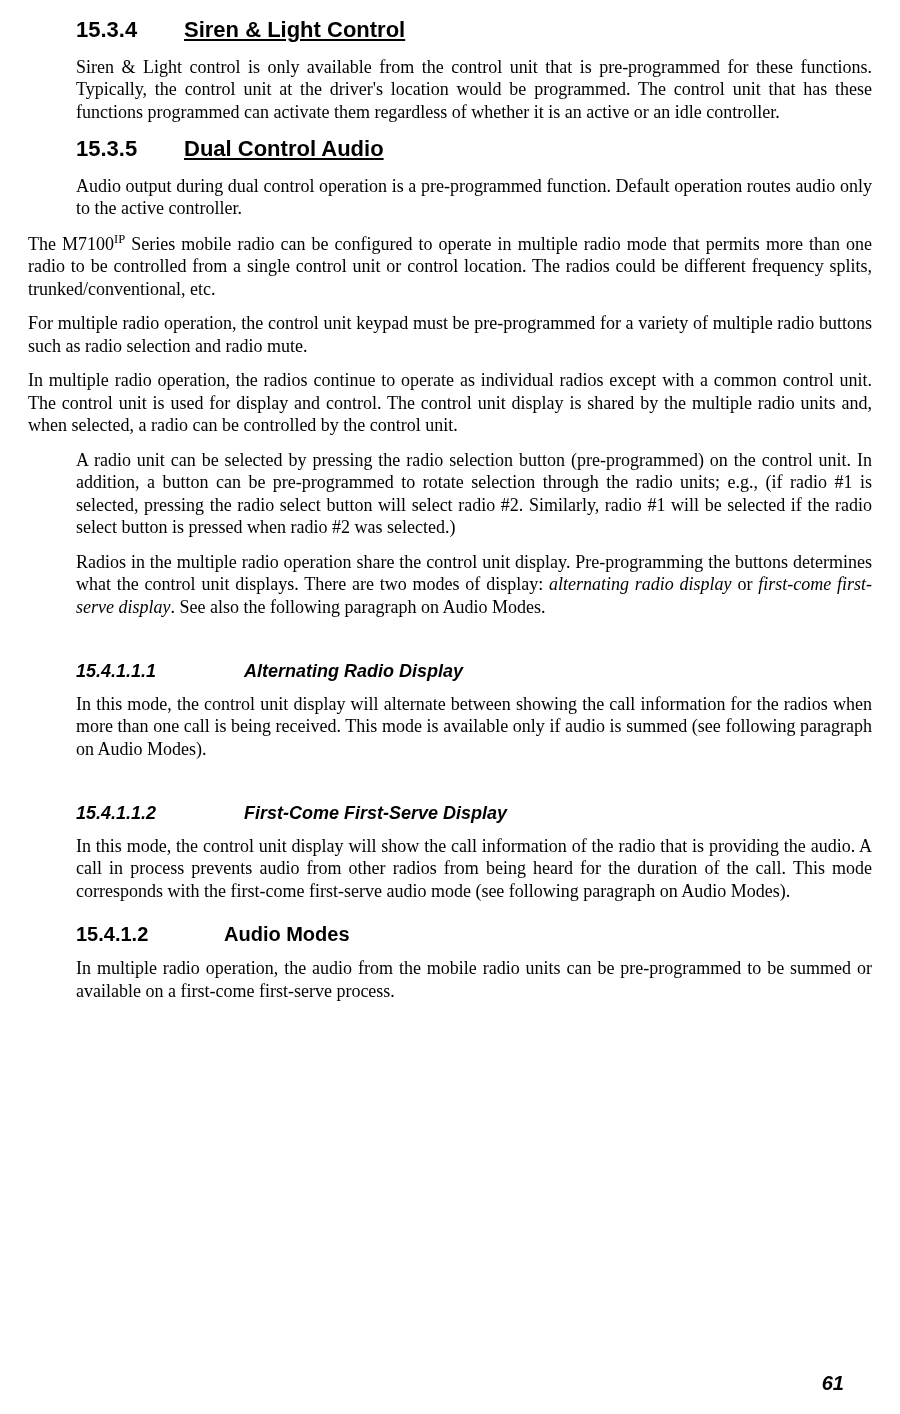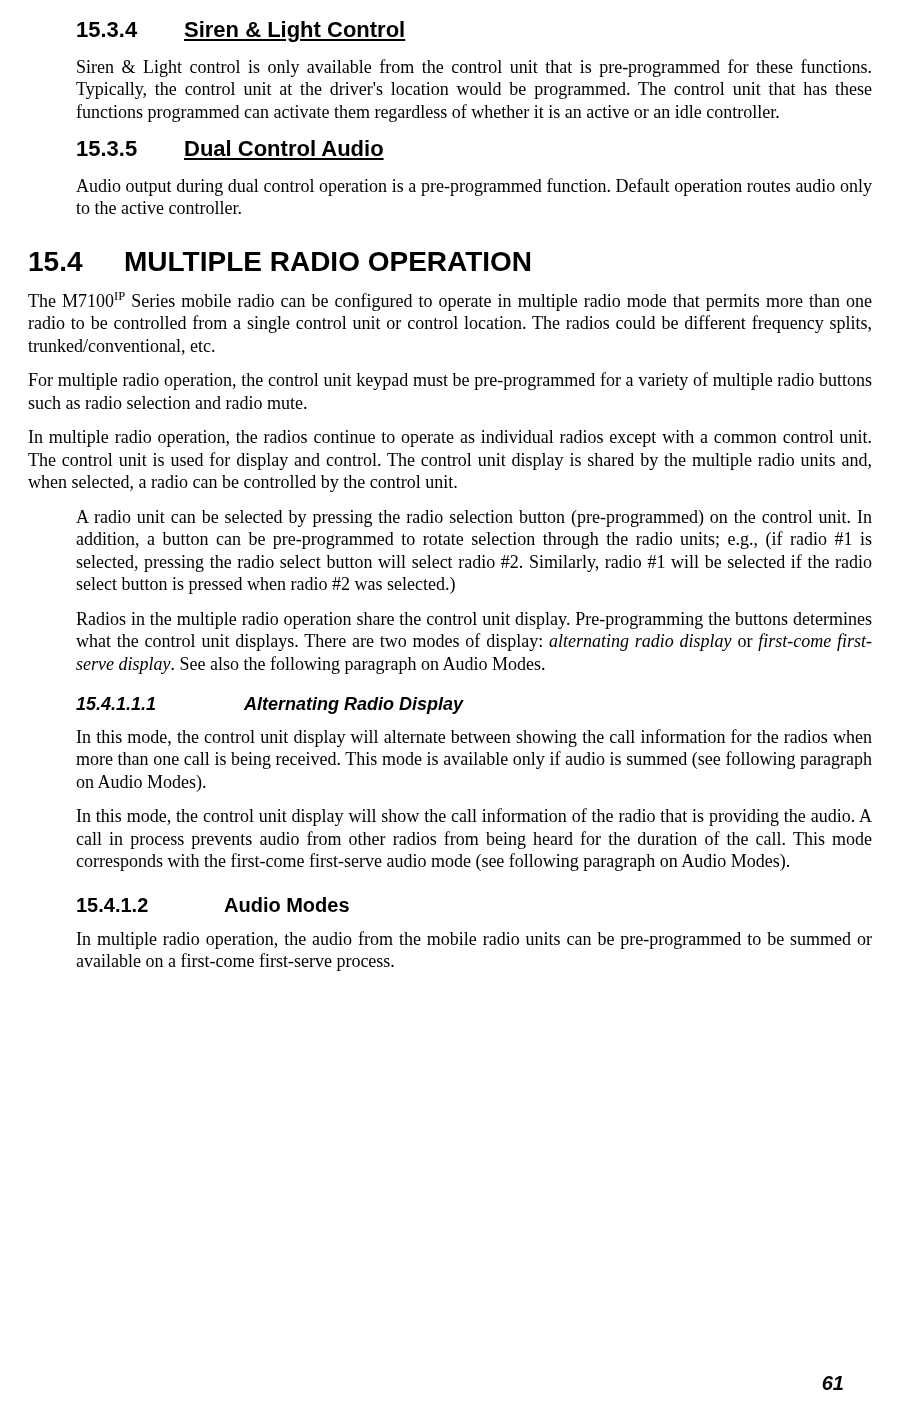--- a/index.html
+++ b/index.html
@@ -37,21 +37,21 @@
     margin: 20px 0 10px 0;
   }
   h4 .hnum { display:inline-block; min-width: 148px; }
   h5 {
     font-family: Arial, Helvetica, sans-serif;
     font-weight: bold;
     font-style: italic;
     font-size: 18px;
     margin: 18px 0 10px 0;
   }
-  h5 .hnum { display:inline-block; min-width: 168px; }
+  h5 .hnum { display:inline-block; min-width: 168px; margin-top: 24px; }
   h2 .hnum { display:inline-block; min-width: 96px; }
   p {
     margin: 0 0 12px 0;
     text-align: justify;
   }
   .pagefoot {
     position: absolute;
     right: 28px;
     bottom: 14px;
     font-family: Arial, Helvetica, sans-serif;
@@ -75,37 +75,37 @@
     <span class="hnum">15.3.4</span><span class="htxt">Siren &amp; Light Control</span>
   </h3>
   <p>Siren &amp; Light control is only available from the control unit that is pre-programmed for these functions. Typically, the control unit at the driver's location would be programmed. The control unit that has these functions programmed can activate them regardless of whether it is an active or an idle controller.</p>
 
   <h3>
     <span class="hnum">15.3.5</span><span class="htxt">Dual Control Audio</span>
   </h3>
   <p>Audio output during dual control operation is a pre-programmed function. Default operation routes audio only to the active controller.</p>
 </div>
 
-<h2>
-  <span class="hnum">15.4</span><span>MULTIPLE RADIO OPERATION</span>
-</h2>
 <p><span>The M7100</span><sup>IP</sup><span> Series mobile radio can be configured to operate in multiple radio mode that permits more than one radio to be controlled from a single control unit or control location. The radios could be different frequency splits, trunked/conventional, etc.</span></p>
 <p>For multiple radio operation, the control unit keypad must be pre-programmed for a variety of multiple radio buttons such as radio selection and radio mute.</p>
 <p>In multiple radio operation, the radios continue to operate as individual radios except with a common control unit. The control unit is used for display and control. The control unit display is shared by the multiple radio units and, when selected, a radio can be controlled by the control unit.</p>
 
 <div class="sec-indent">
   <p>A radio unit can be selected by pressing the radio selection button (pre-programmed) on the control unit.  In addition, a button can be pre-programmed to rotate selection through the radio units; e.g., (if radio #1 is selected, pressing the radio select button will select radio #2. Similarly, radio #1 will be selected if the radio select button is pressed when radio #2 was selected.)</p>
 
   <p><span>Radios in the multiple radio operation share the control unit display. Pre-programming the buttons determines what the control unit displays. There are two modes of display: </span><span class="ital">alternating radio display</span><span> or </span><span class="ital">first-come first-serve display</span><span>. See also the following paragraph on Audio Modes.</span></p>
 
   <h5>
     <span class="hnum">15.4.1.1.1</span><span>Alternating Radio Display</span>
   </h5>
   <p>In this mode, the control unit display will alternate between showing the call information for the radios when more than one call is being received. This mode is available only if audio is summed (see following paragraph on Audio Modes).</p>
 
+  <h5>
+    <span class="hnum">15.4.1.1.2</span><span>First-Come First-Serve Display</span>
+  </h5>
   <p>In this mode, the control unit display will show the call information of the radio that is providing the audio. A call in process prevents audio from other radios from being heard for the duration of the call. This mode corresponds with the first-come first-serve audio mode (see following paragraph on Audio Modes).</p>
 
   <h4>
     <span class="hnum">15.4.1.2</span><span>Audio Modes</span>
   </h4>
   <p>In multiple radio operation, the audio from the mobile radio units can be pre-programmed to be summed or available on a first-come first-serve process.</p>
 </div>
 
 <div class="pagefoot">61</div>
 

